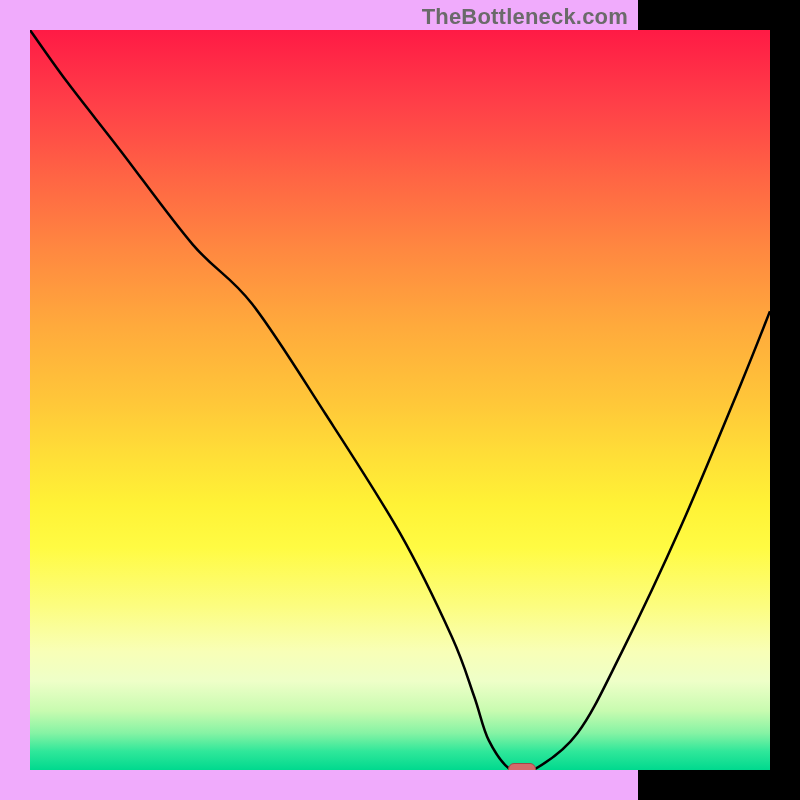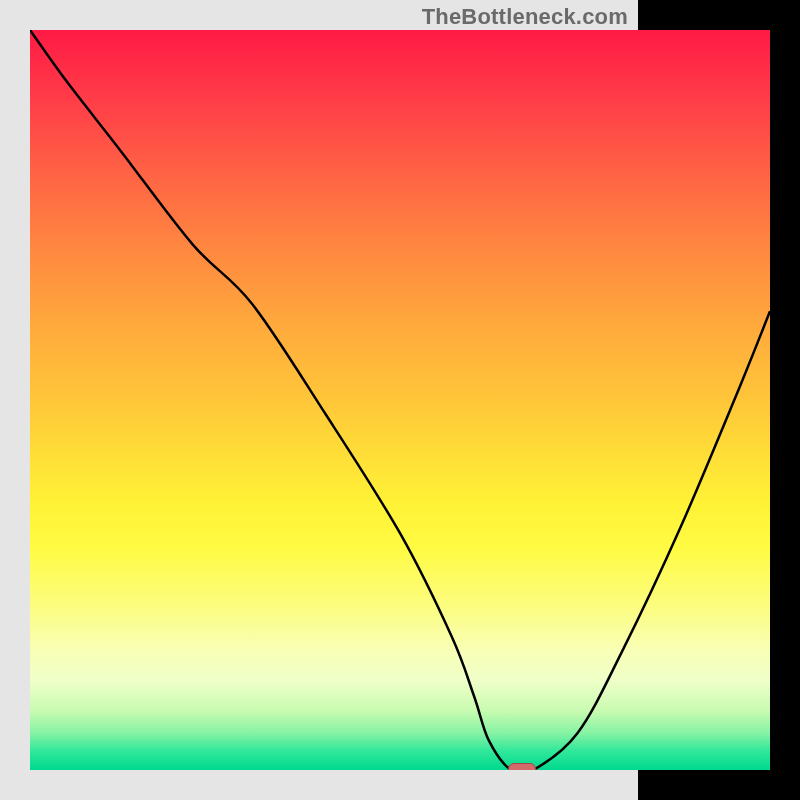--- a/index.html
+++ b/index.html
@@ -7,21 +7,21 @@
     padding: 0;
     width: 800px;
     height: 800px;
     background: #000;
     overflow: hidden;
   }
   .container {
     position: relative;
     width: 638px;
     height: 800px;
-    background: #e5e5e5;
+    background: #f0abfc;
   }
   .watermark {
     position: absolute;
     top: 4px;
     right: 10px;
     font-family: Arial, Helvetica, sans-serif;
     font-size: 22px;
     font-weight: bold;
     color: #6a6a6a;
     letter-spacing: 0.2px;

